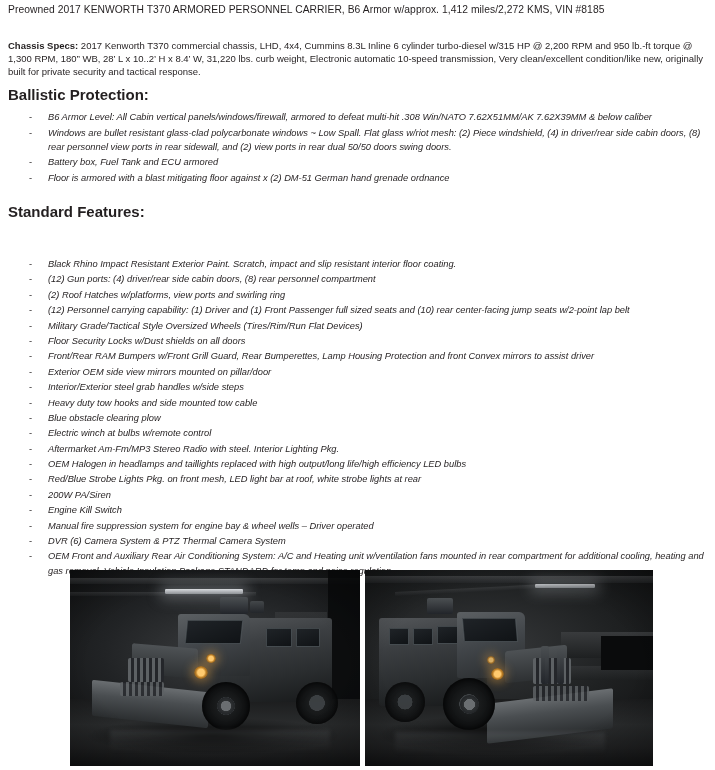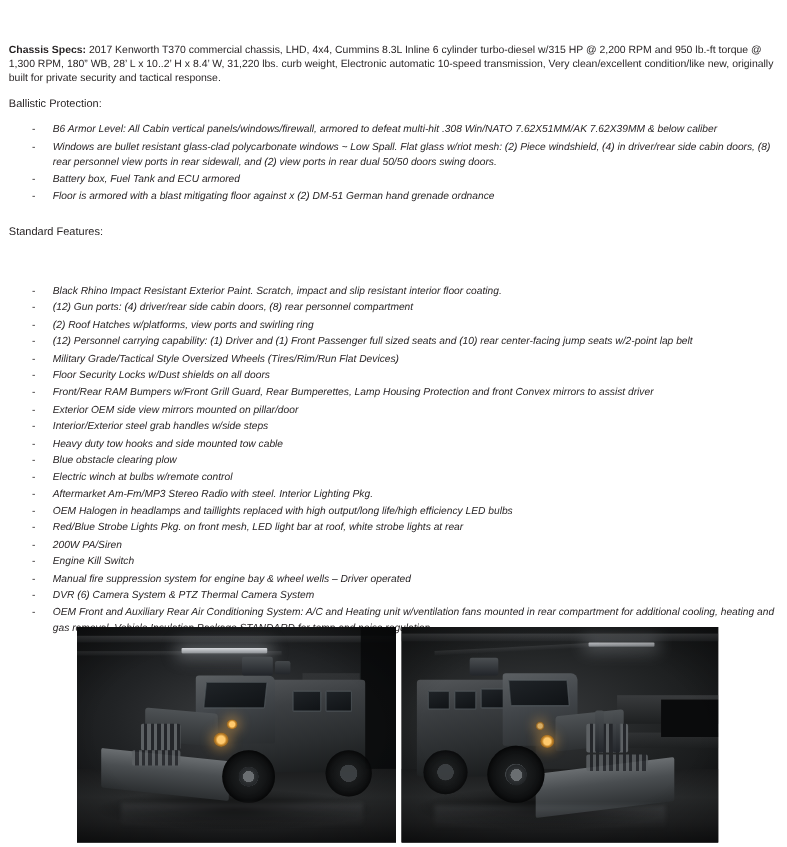--- a/index.html
+++ b/index.html
@@ -49,22 +49,22 @@
     color: #231f20;
   }
   .chassis-label {
     font-weight: bold;
   }
 
   
   .section-heading {
     position: absolute;
     left: 8px;
-    font-size: 10px;
-    font-weight: normal;
+    font-size: 15px;
+    font-weight: bold;
     color: #231f20;
     line-height: 13px;
   }
   #heading-ballistic { top: 88px; }
   #heading-standard  { top: 205px; }
 
   
   .bullet-list {
     position: absolute;
     left: 0;
@@ -223,20 +223,21 @@
     position: absolute;
     inset: 0;
     background: radial-gradient(115% 105% at 50% 48%, rgba(0,0,0,0) 38%, rgba(0,0,0,.55) 78%, rgba(0,0,0,.88) 100%);
   }
 </style>
 </head>
 <body>
 
 <div class="page">
 
+  <div class="doc-title">Preowned 2017 KENWORTH T370 ARMORED PERSONNEL CARRIER, B6 Armor w/approx. 1,412 miles/2,272 KMS, VIN #8185</div>
 
   <p class="chassis-block"><span class="chassis-label">Chassis Specs:</span><span> 2017 Kenworth T370 commercial chassis, LHD, 4x4, Cummins 8.3L Inline 6 cylinder turbo-diesel w/315 HP @ 2,200 RPM and 950 lb.-ft torque @ 1,300 RPM, 180” WB, 28’ L x 10..2’ H x 8.4’ W, 31,220 lbs. curb weight, Electronic automatic 10-speed transmission, Very clean/excellent condition/like new, originally built for private security and tactical response.</span></p>
 
   <div class="section-heading" id="heading-ballistic">Ballistic Protection:</div>
 
   <ul class="bullet-list" id="list-ballistic">
     <li class="bullet-item">
       <span class="dash">-</span>
       <span class="txt">B6 Armor Level: All Cabin vertical panels/windows/firewall, armored to defeat multi-hit .308 Win/NATO 7.62X51MM/AK 7.62X39MM &amp; below caliber</span>
     </li>

